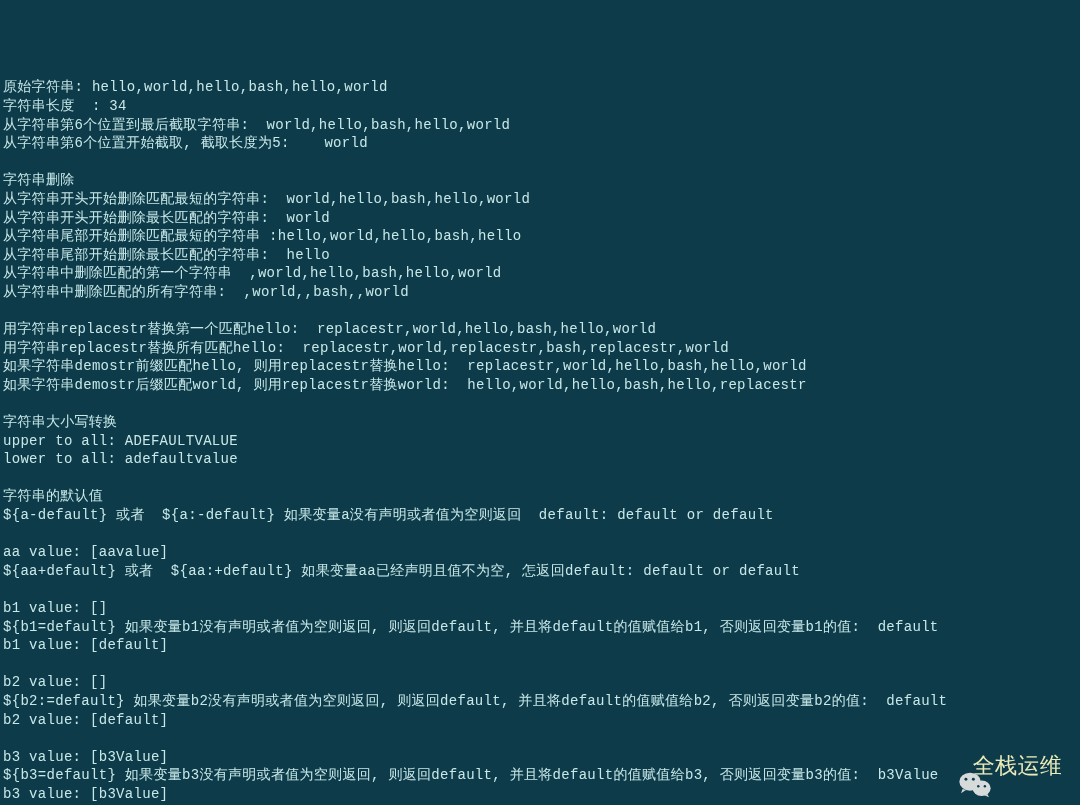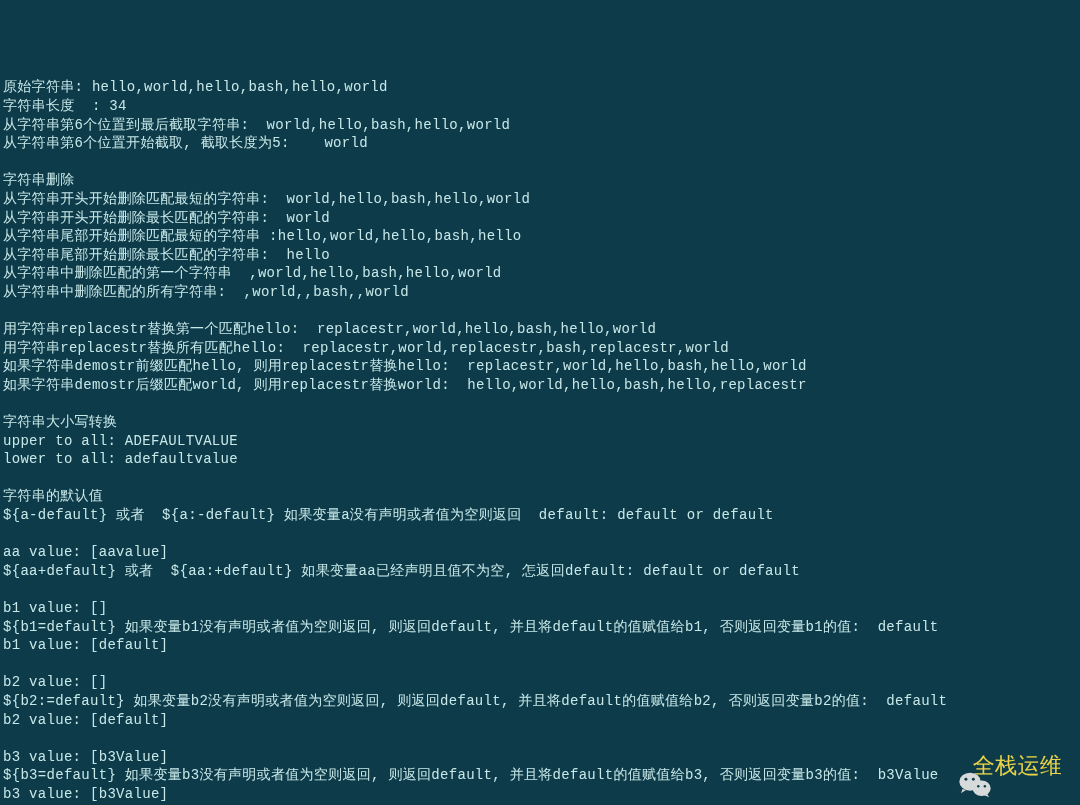--- a/index.html
+++ b/index.html
@@ -24,21 +24,21 @@
     .terminal-line {
       white-space: pre;
     }
     .watermark {
       position: absolute;
       bottom: 25px;
       right: 18px;
       display: flex;
       align-items: center;
       gap: 6px;
-      color: #fde047;
+      color: #fef9c3;
       font-family: 'Microsoft YaHei', sans-serif;
       font-size: 22px;
       font-weight: 500;
       opacity: 0.92;
     }
     .wechat-icon {
       width: 34px;
       height: 28px;
       position: relative;
     }

